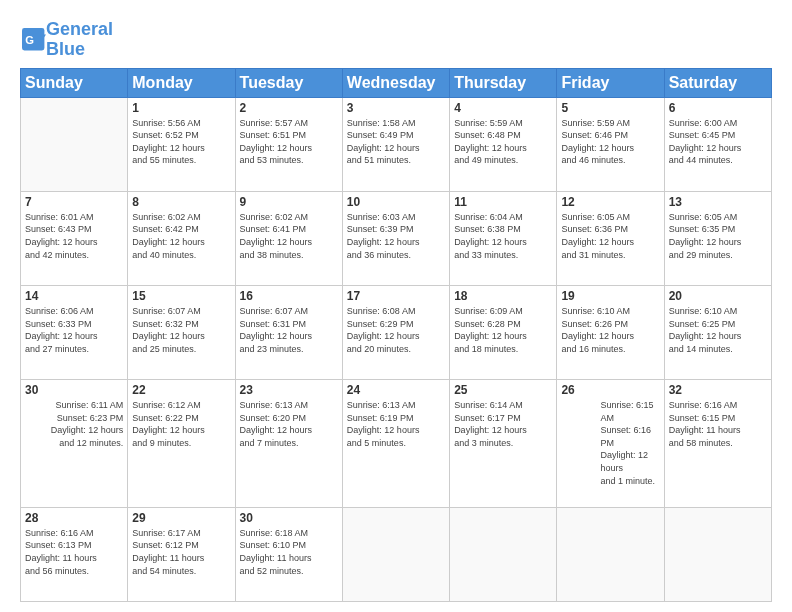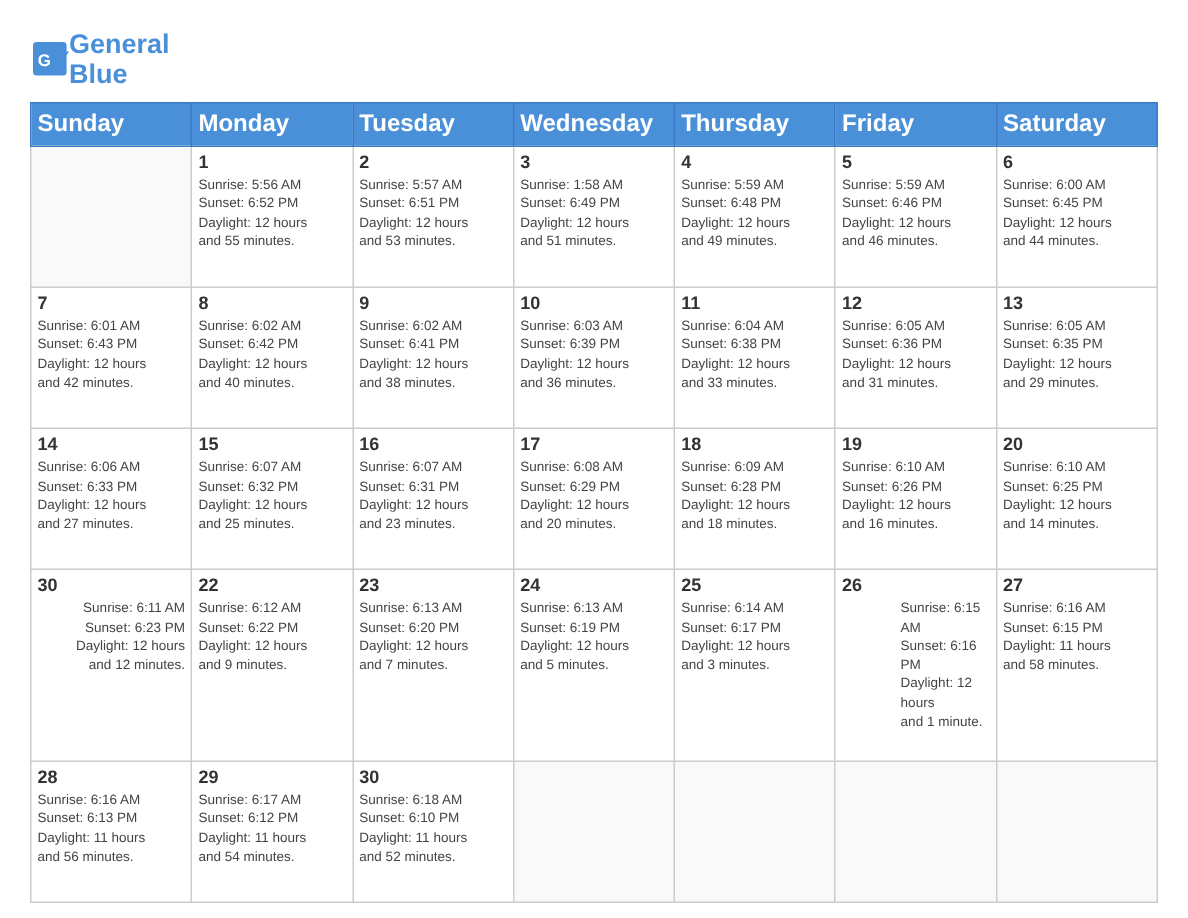--- a/index.html
+++ b/index.html
@@ -314,21 +314,21 @@
 and 3 minutes.</div>
           </td>
           <td>
             <div class="day-number">26</div>
             <div class="day-info" style="white-space: pre-line; margin-left: 39px;">Sunrise: 6:15 AM
 Sunset: 6:16 PM
 Daylight: 12 hours
 and 1 minute.</div>
           </td>
           <td>
-            <div class="day-number">27</div>
+            <div class="day-number">32</div>
             <div class="day-info" style="white-space: pre-line;">Sunrise: 6:16 AM
 Sunset: 6:15 PM
 Daylight: 11 hours
 and 58 minutes.</div>
           </td>
         </tr>
         <tr>
           <td>
             <div class="day-number">28</div>
             <div class="day-info" style="white-space: pre-line;">Sunrise: 6:16 AM

